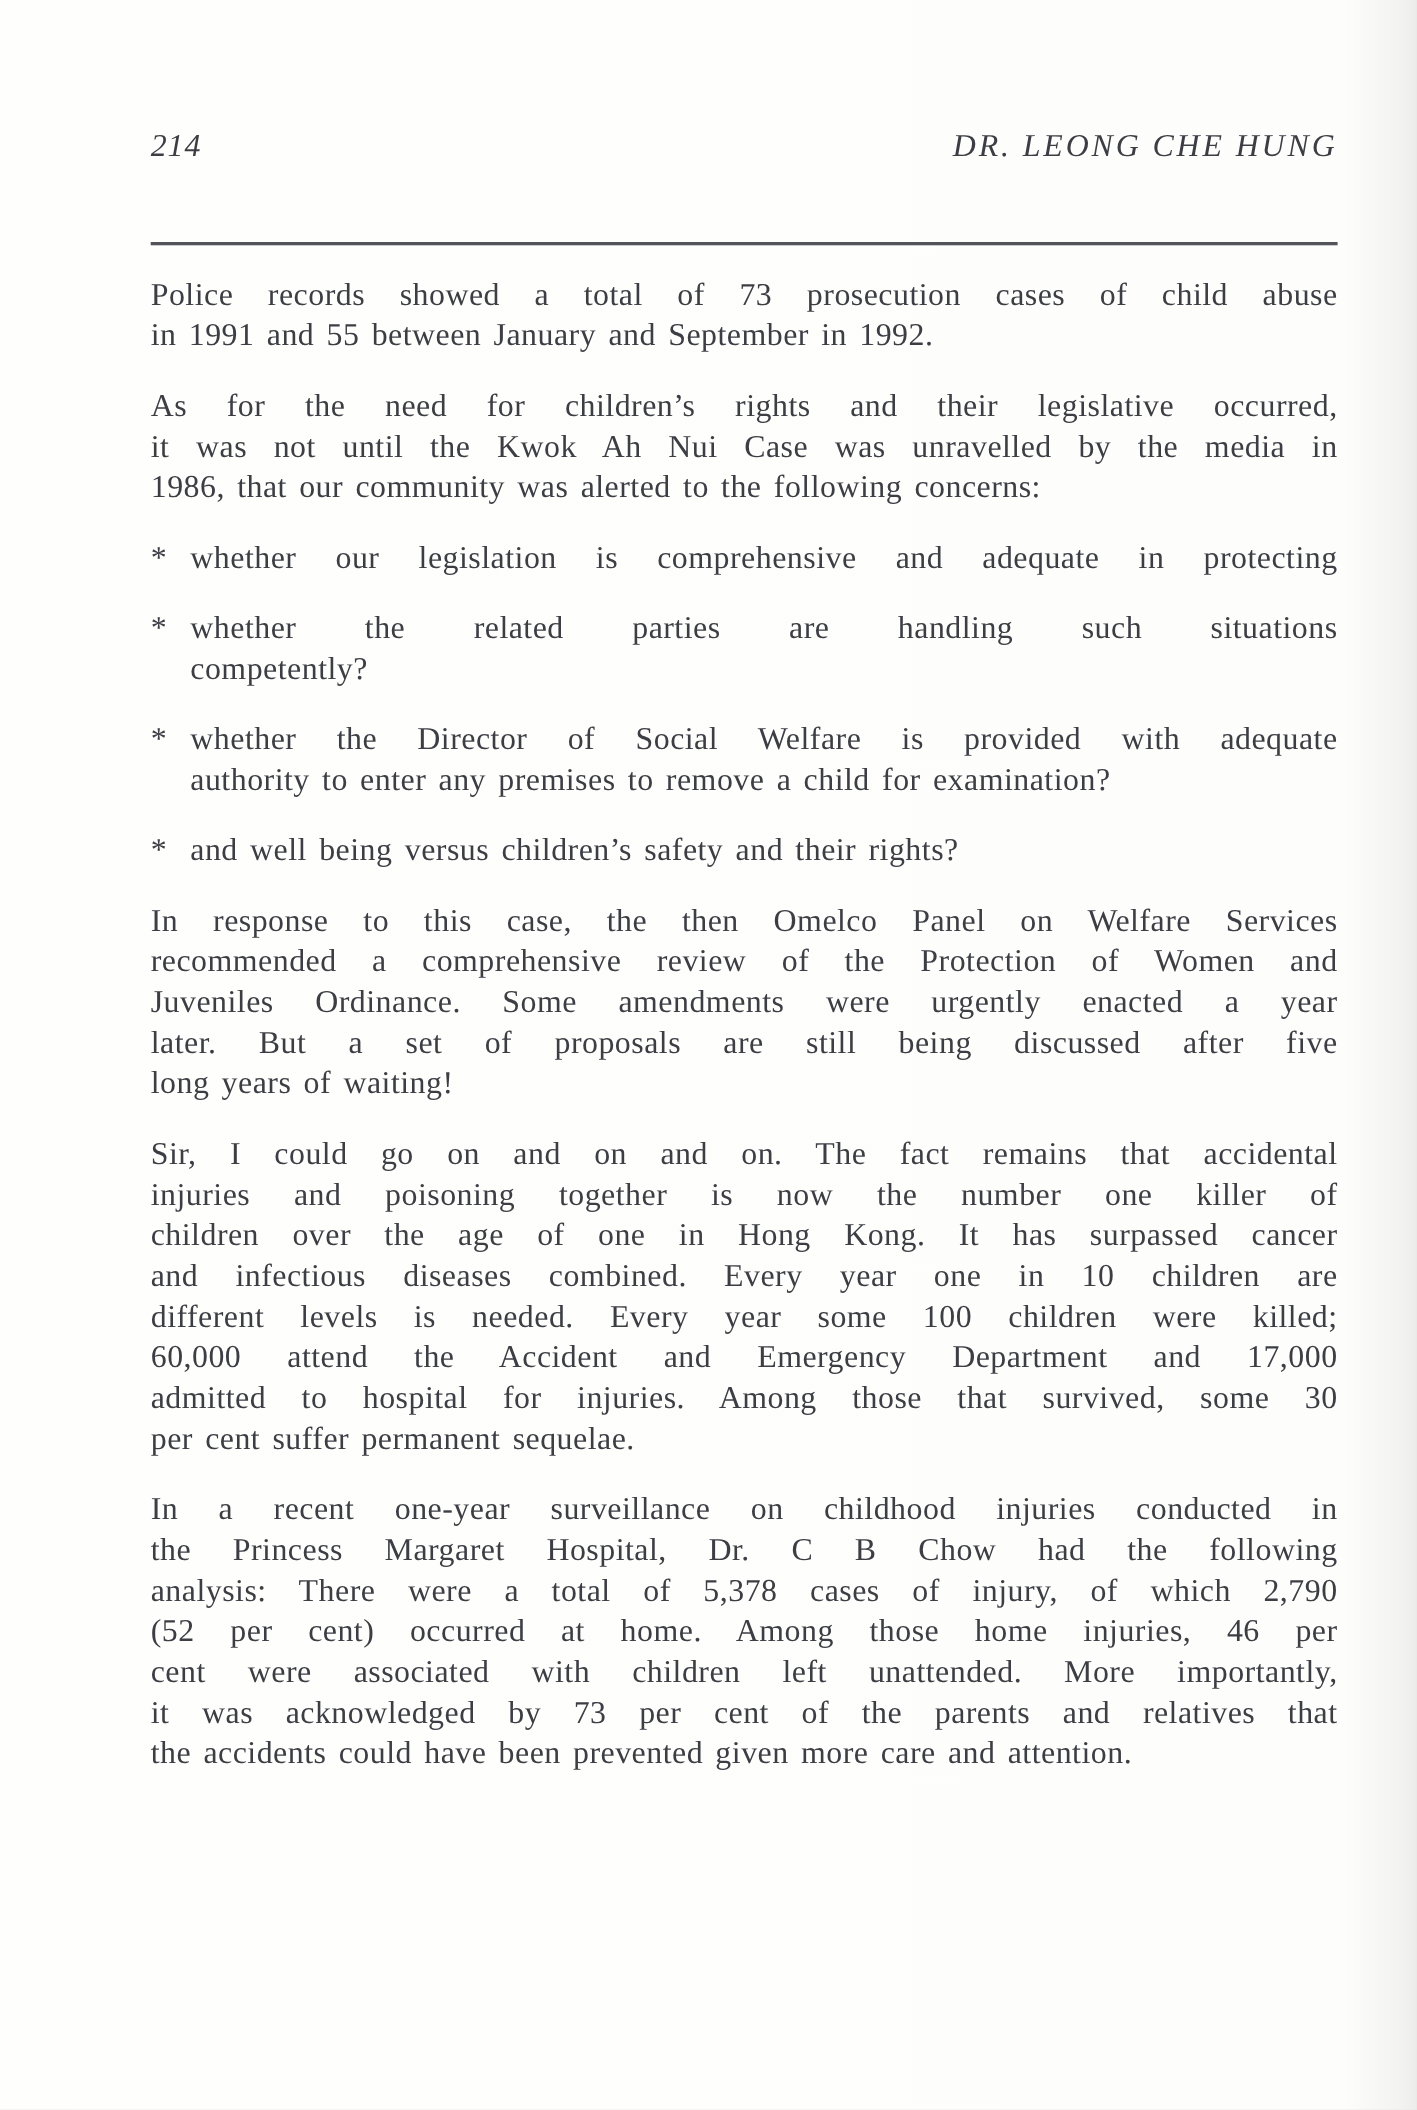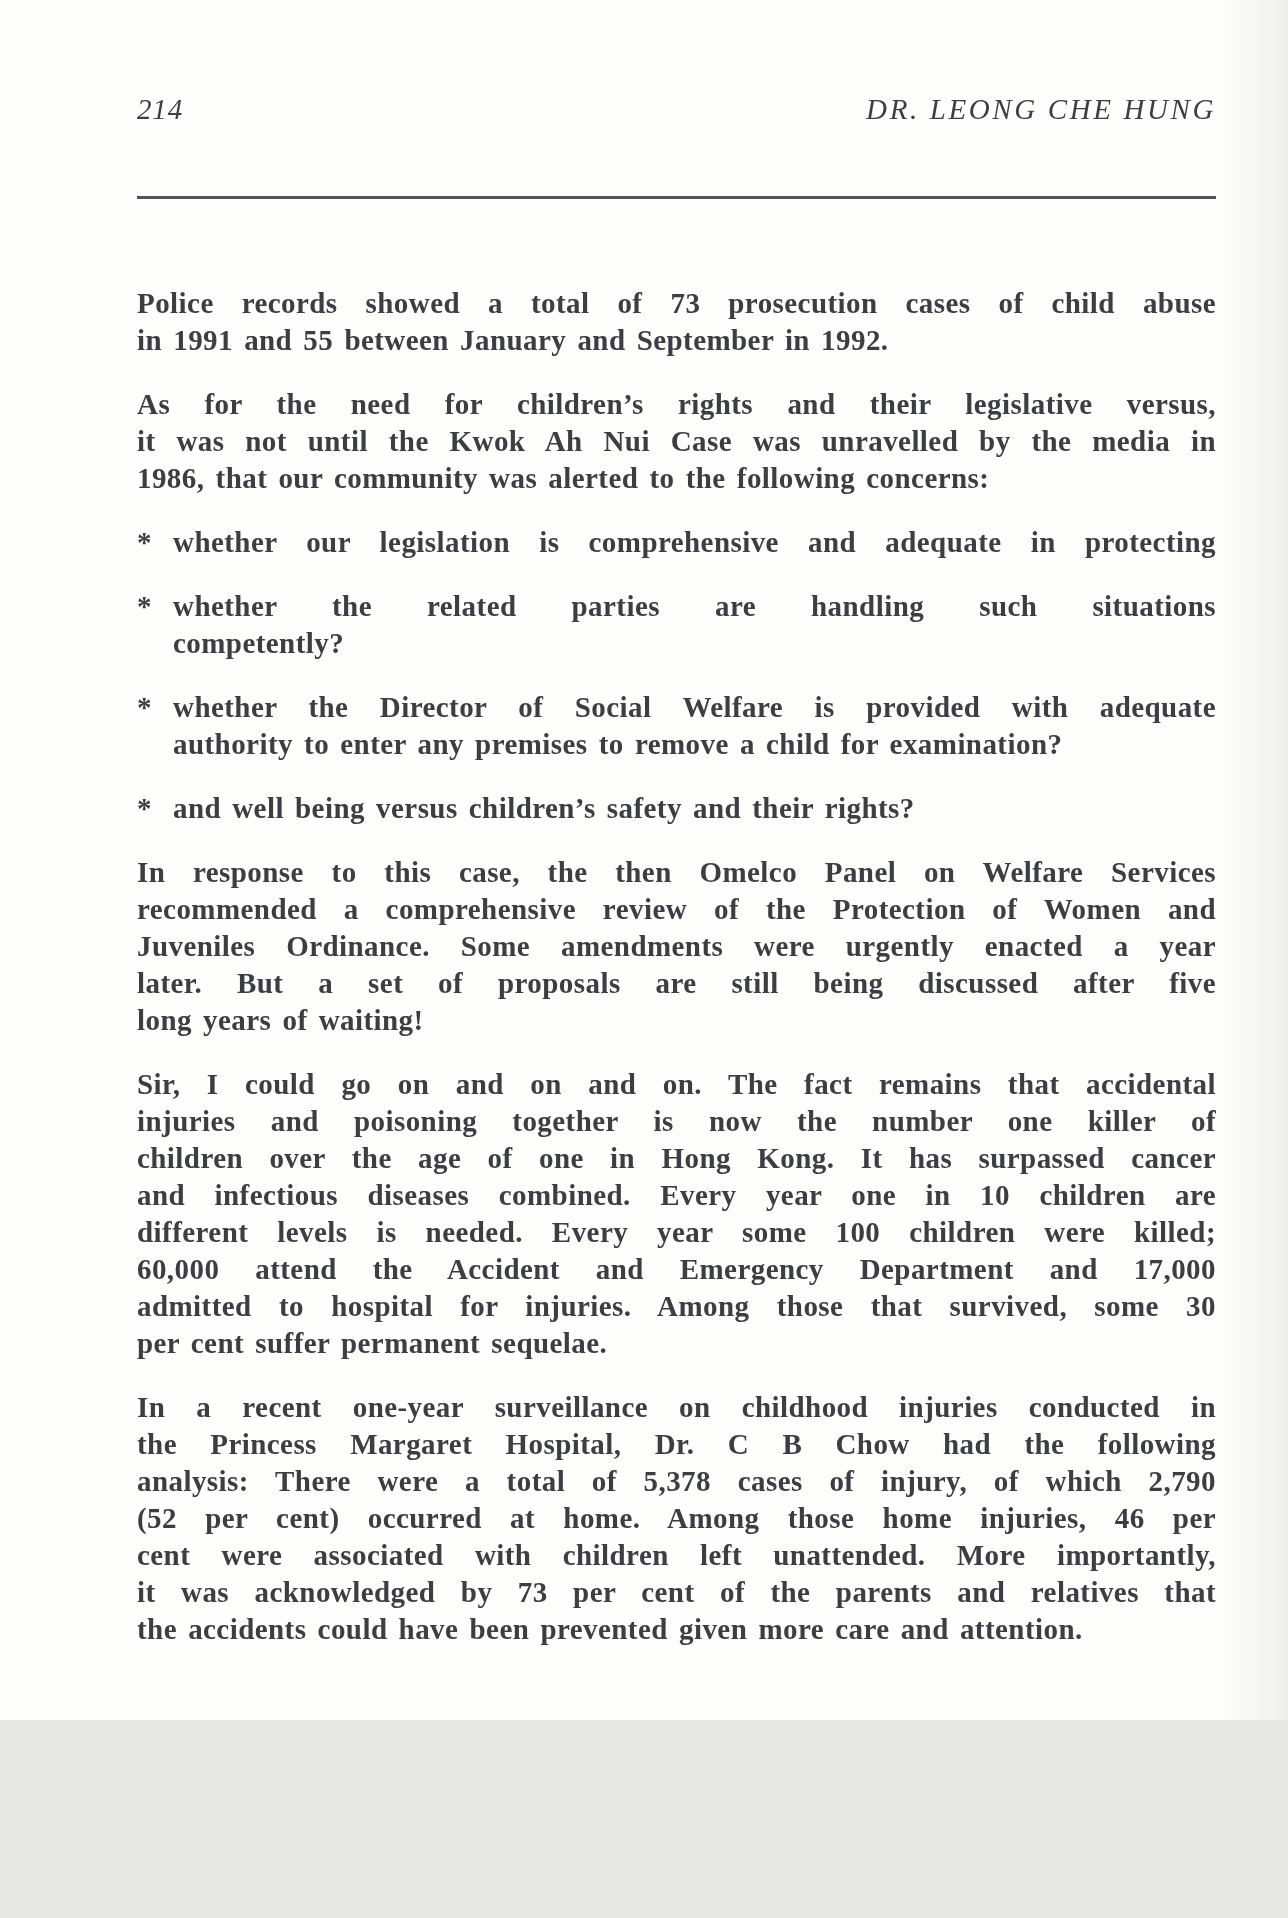--- a/index.html
+++ b/index.html
@@ -1,43 +1,43 @@
 <!DOCTYPE html>
 <html><head>
 <meta charset="utf-8">
 <style>
   html, body { margin: 0; padding: 0; background: #e8e8e6; }
   .page {
     position: relative;
     width: 1288px;
-    height: 1720px;
+    height: 1918px;
     margin: 0 auto;
     box-sizing: border-box;
-    padding: 92px 72px 0 137px;
+    padding: 116px 72px 0 137px;
     background: linear-gradient(90deg, #fefefd 0%, #fdfdfc 95%, #f2f2f0 99%, #ececea 100%);
     font-family: "Liberation Serif", "DejaVu Serif", serif;
     color: #3d3e44;
     overflow: hidden;
   }
   .hdr {
     display: flex;
     justify-content: space-between;
     align-items: baseline;
     font-style: italic;
     font-size: 29px;
     line-height: 34px;
   }
   .hdr .pageno { letter-spacing: 0.03em; }
   .hdr .running { letter-spacing: 0.09em; }
   .rule {
     margin-top: 70px;
     border-top: 3px solid #53545a;
     height: 0;
   }
-  .bodytext { margin-top: 86px; font-weight: bold; }
+  .bodytext { margin-top: 27px; }
   .ln {
     font-size: 29px;
     line-height: 37px;
     letter-spacing: 0.015em;
     word-spacing: 0.12em;
     text-align: justify;
     text-align-last: justify;
     text-justify: inter-word;
   }
   .ln.last { text-align-last: left; }
@@ -64,21 +64,21 @@
   <div class="rule"></div>
 
   <div class="bodytext">
 
     <div class="para">
       <div class="ln">Police records showed a total of 73 prosecution cases of child abuse</div>
       <div class="ln last">in 1991 and 55 between January and September in 1992.</div>
     </div>
 
     <div class="para">
-      <div class="ln">As for the need for children’s rights and their legislative versus,</div>
+      <div class="ln">As for the need for children’s rights and their legislative occurred,</div>
       <div class="ln">it was not until the Kwok Ah Nui Case was unravelled by the media in</div>
       <div class="ln last">1986, that our community was alerted to the following concerns:</div>
     </div>
 
     <div class="bullet">
       <span class="marker">*</span>
       <div class="btext">
         <div class="ln">whether our legislation is comprehensive and adequate in protecting</div>
       </div>
     </div>

